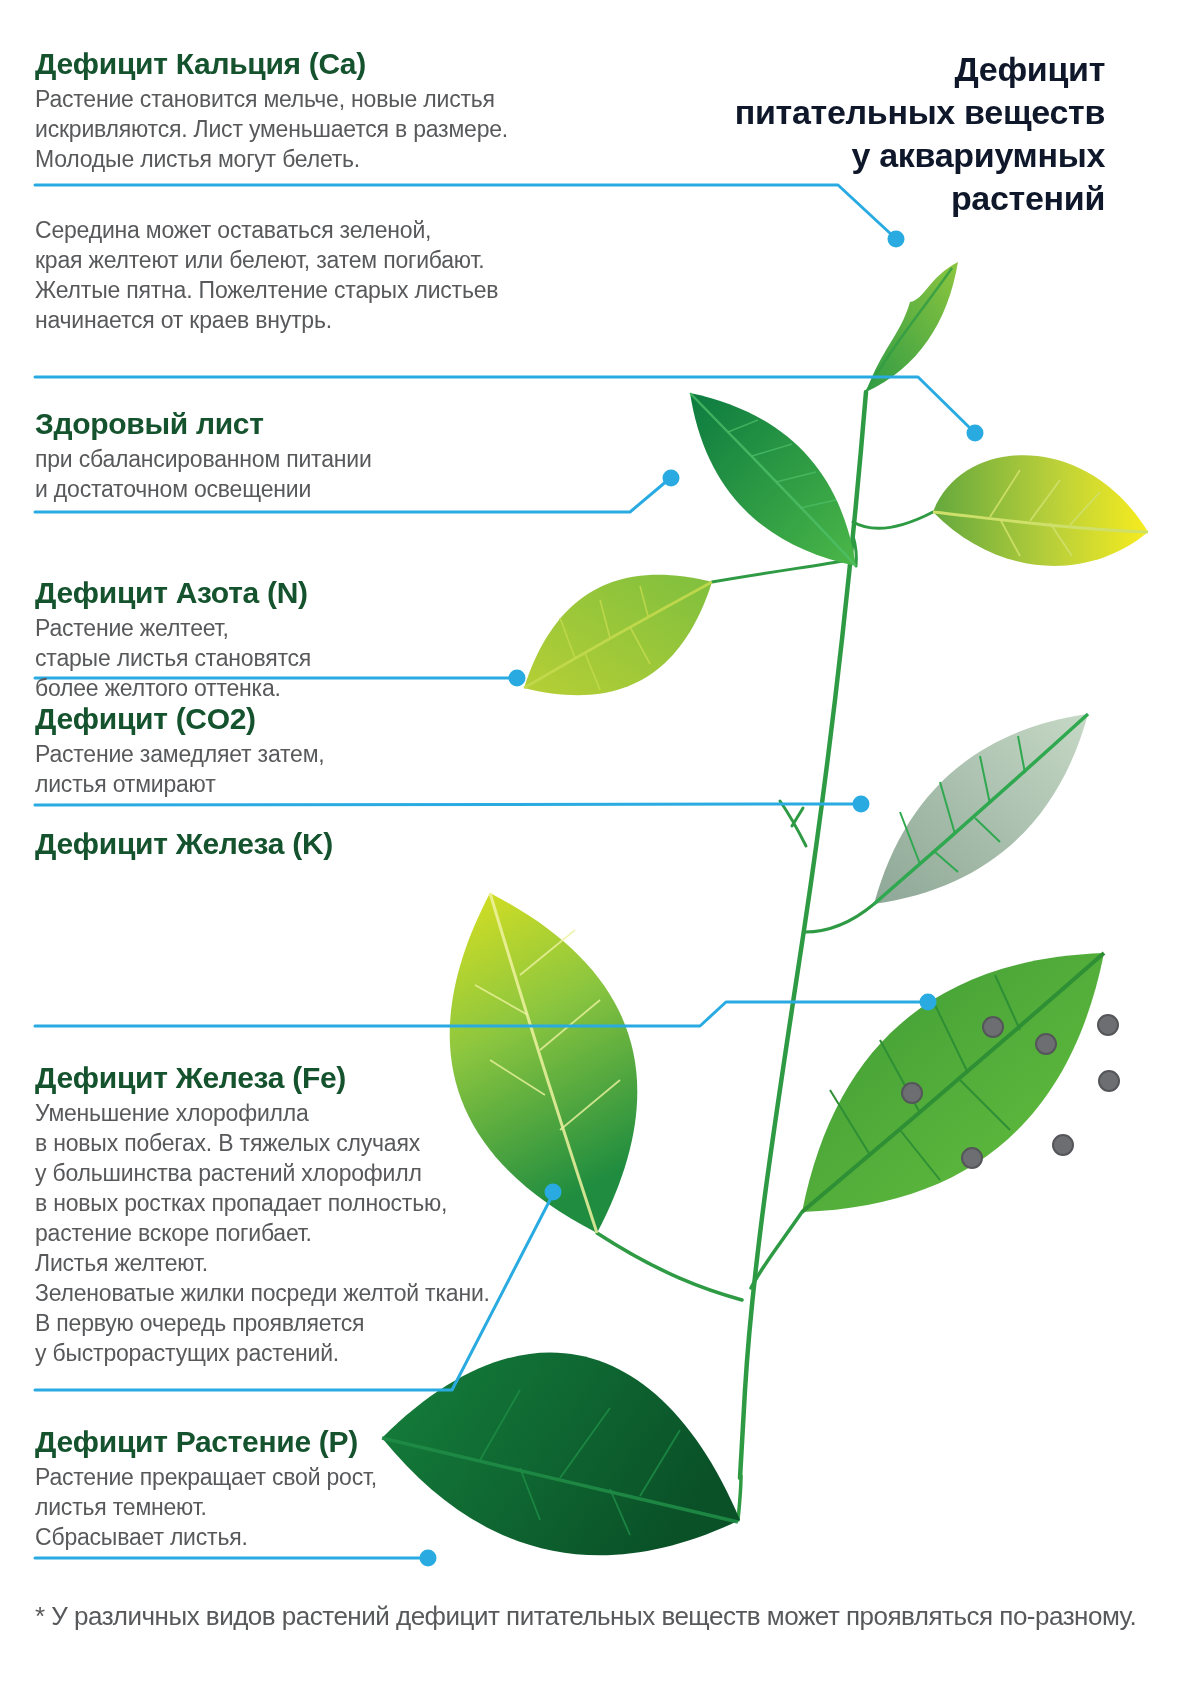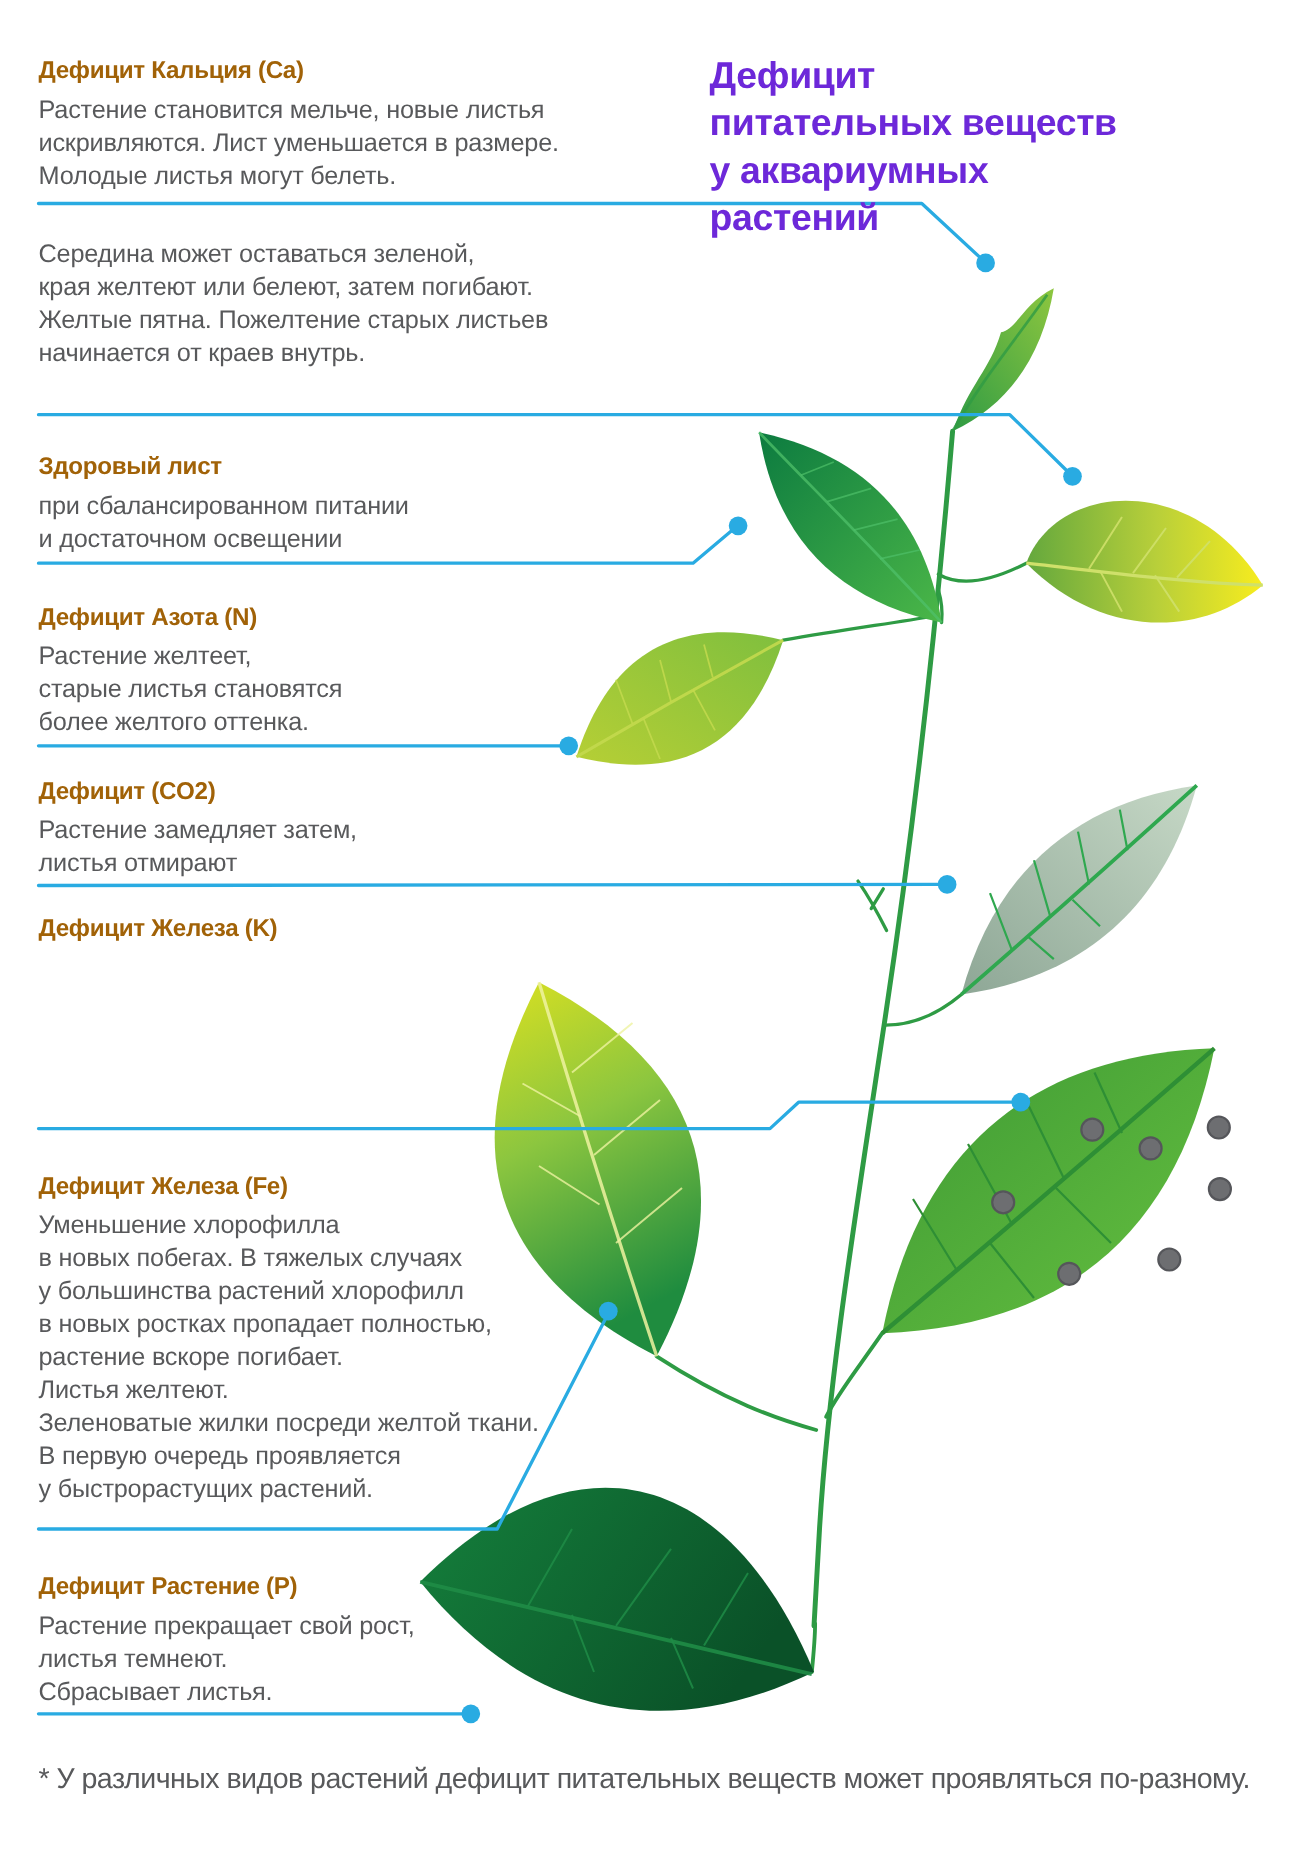--- a/index.html
+++ b/index.html
@@ -1,23 +1,23 @@
 <!DOCTYPE html>
 <html><head>
 <meta charset="utf-8">
 <style>
   html,body{margin:0;padding:0;background:#ffffff;}
   #page{position:relative;width:1190px;height:1684px;background:#fff;overflow:hidden;
         font-family:"Liberation Sans",sans-serif;}
   #plant-layer{position:absolute;left:0;top:0;width:1190px;height:1684px;}
   .section{position:absolute;left:35px;width:480px;}
-  .section h2{margin:0;font-size:22px;line-height:32px;font-weight:bold;color:#a16207;letter-spacing:-0.3px;}
+  .section h2{margin:0;font-size:30px;line-height:32px;font-weight:bold;color:#14532d;letter-spacing:-0.3px;}
   .section .body{margin-top:4px;font-size:23px;line-height:30px;color:#58595b;white-space:pre-line;letter-spacing:-0.2px;}
-  #main-title{position:absolute;top:48px;right:85px;width:460px;text-align:left;
-              font-size:34px;line-height:43px;font-weight:bold;color:#6d28d9;white-space:pre-line;letter-spacing:-0.3px;}
+  #main-title{position:absolute;top:48px;right:85px;width:460px;text-align:right;
+              font-size:34px;line-height:43px;font-weight:bold;color:#0f172a;white-space:pre-line;letter-spacing:-0.3px;}
   #footnote{position:absolute;left:35px;top:1600px;width:1130px;font-size:26px;line-height:32px;
             font-weight:normal;color:#58595b;letter-spacing:-0.5px;}
 </style>
 </head>
 <body>
 
 <div id="page">
 
   <svg id="plant-layer" viewBox="0 0 1190 1684" xmlns="http://www.w3.org/2000/svg">
     <defs>
@@ -166,21 +166,21 @@
 Желтые пятна. Пожелтение старых листьев
 начинается от краев внутрь.</div>
   </div>
 
   <div class="section" style="top:408px">
     <h2>Здоровый лист</h2>
     <div class="body">при сбалансированном питании
 и достаточном освещении</div>
   </div>
 
-  <div class="section" style="top:545px">
+  <div class="section" style="top:577px">
     <h2>Дефицит Азота (N)</h2>
     <div class="body">Растение желтеет,
 старые листья становятся
 более желтого оттенка.</div>
   </div>
 
   <div class="section" style="top:703px">
     <h2>Дефицит (CO2)</h2>
     <div class="body">Растение замедляет затем,
 листья отмирают</div>

